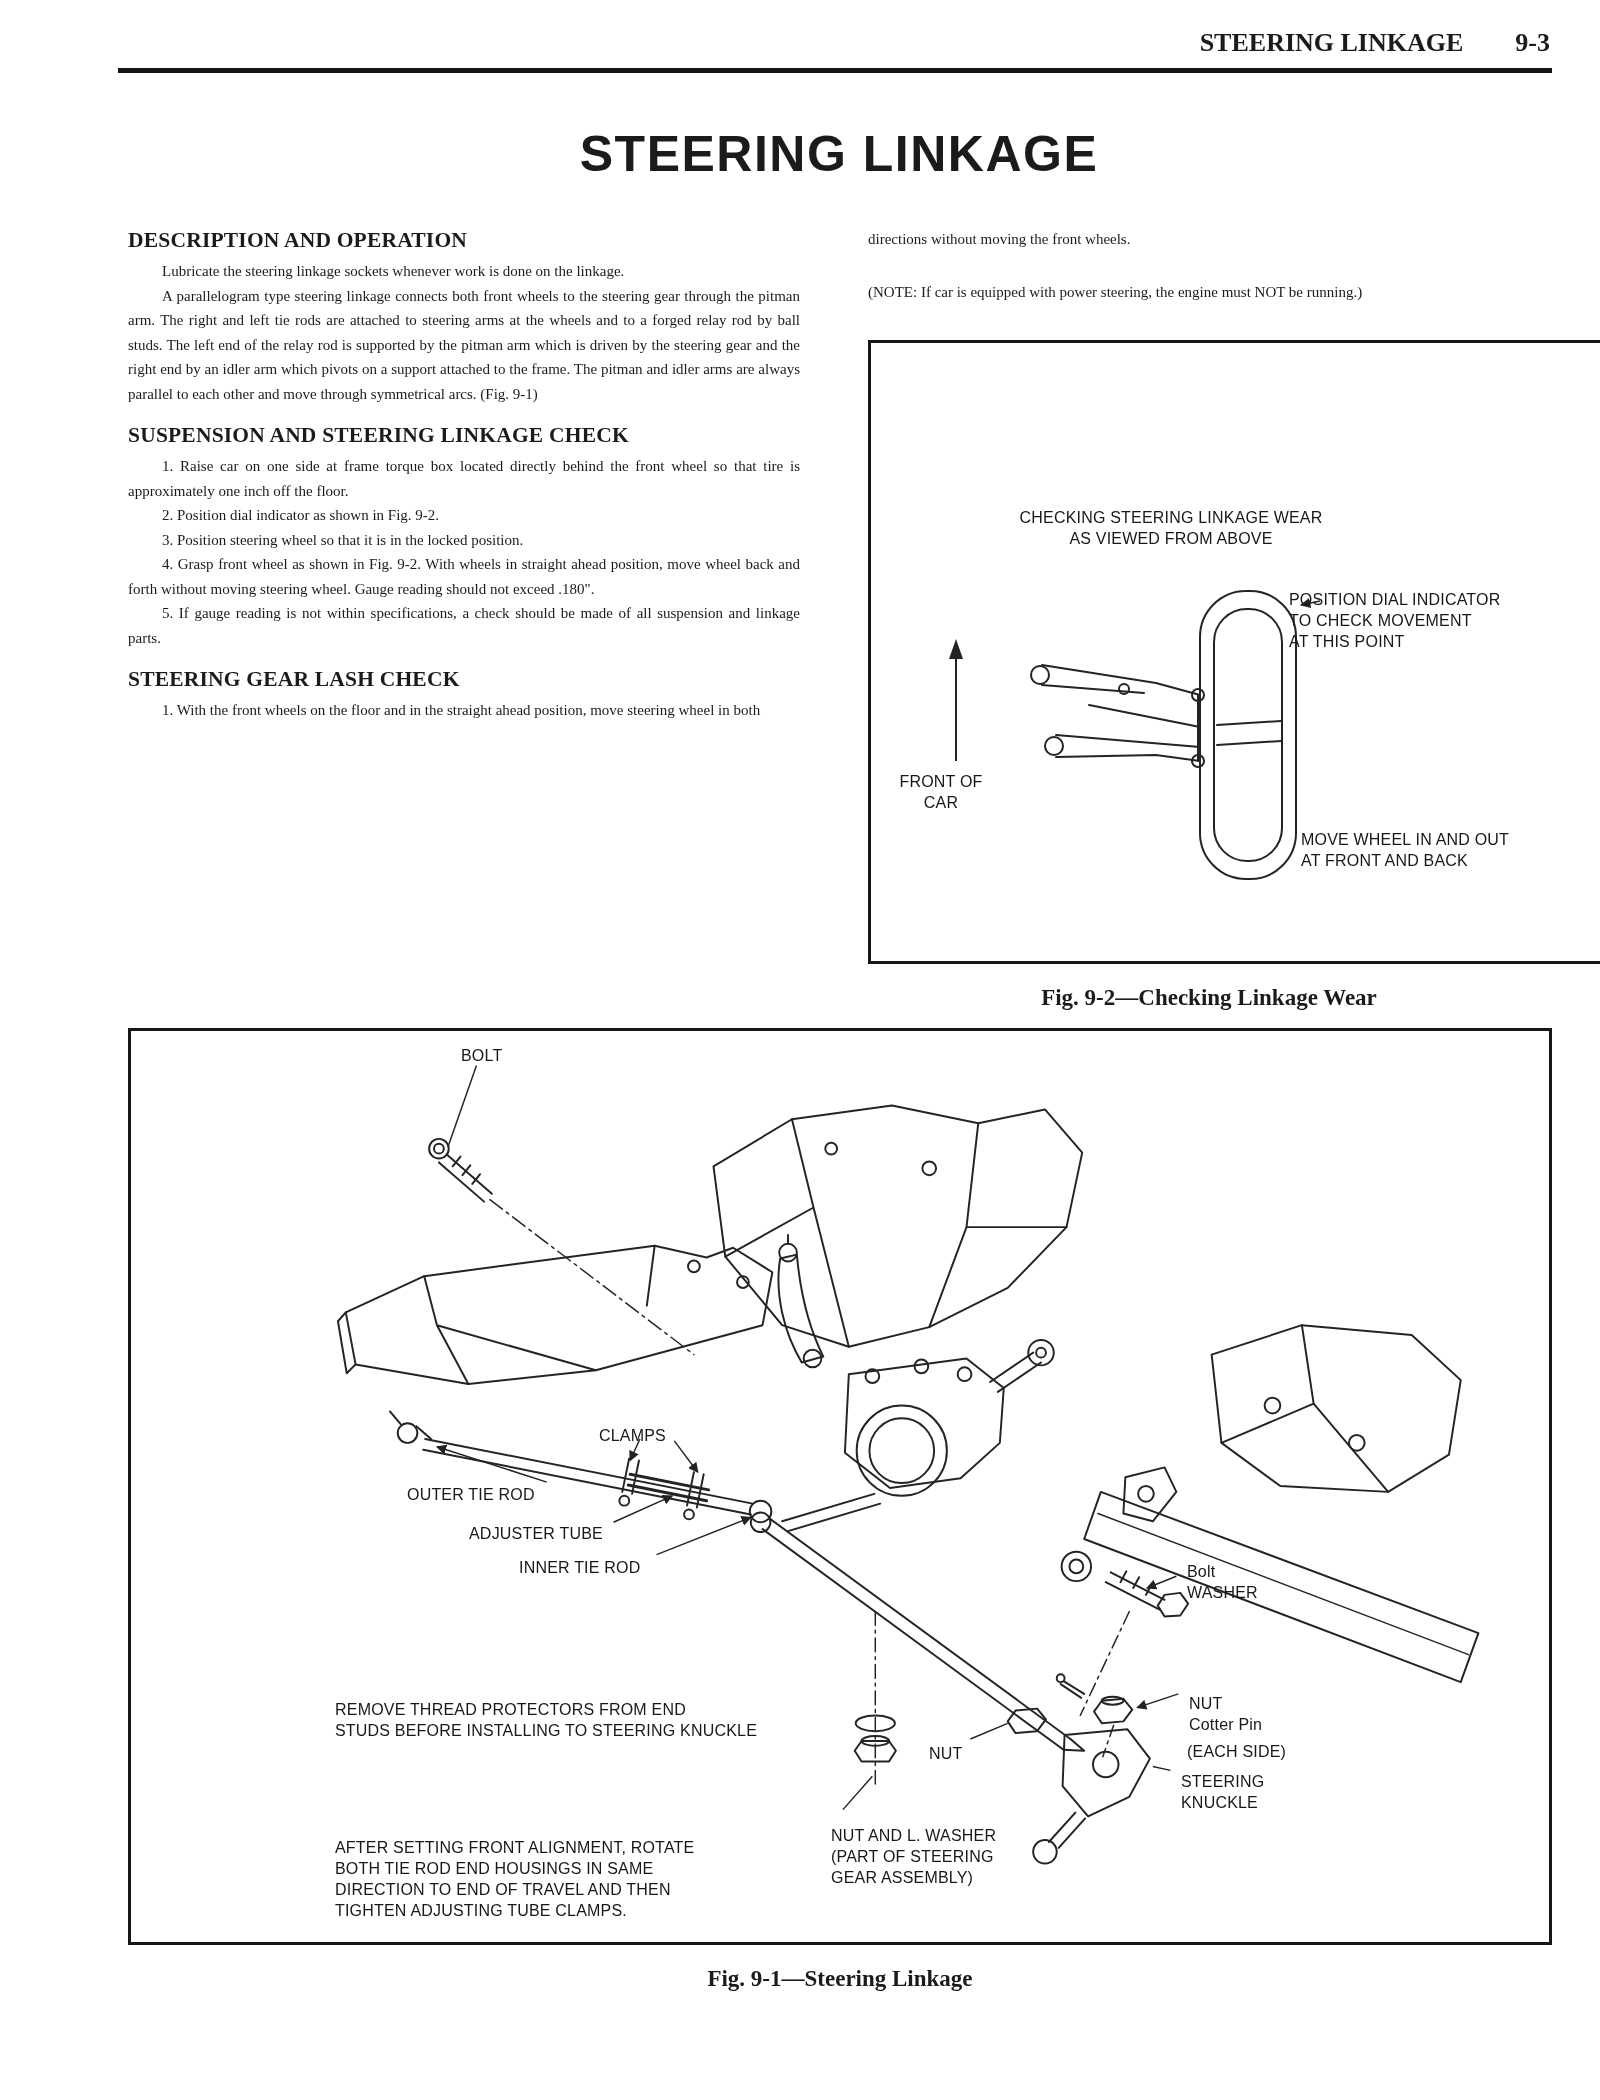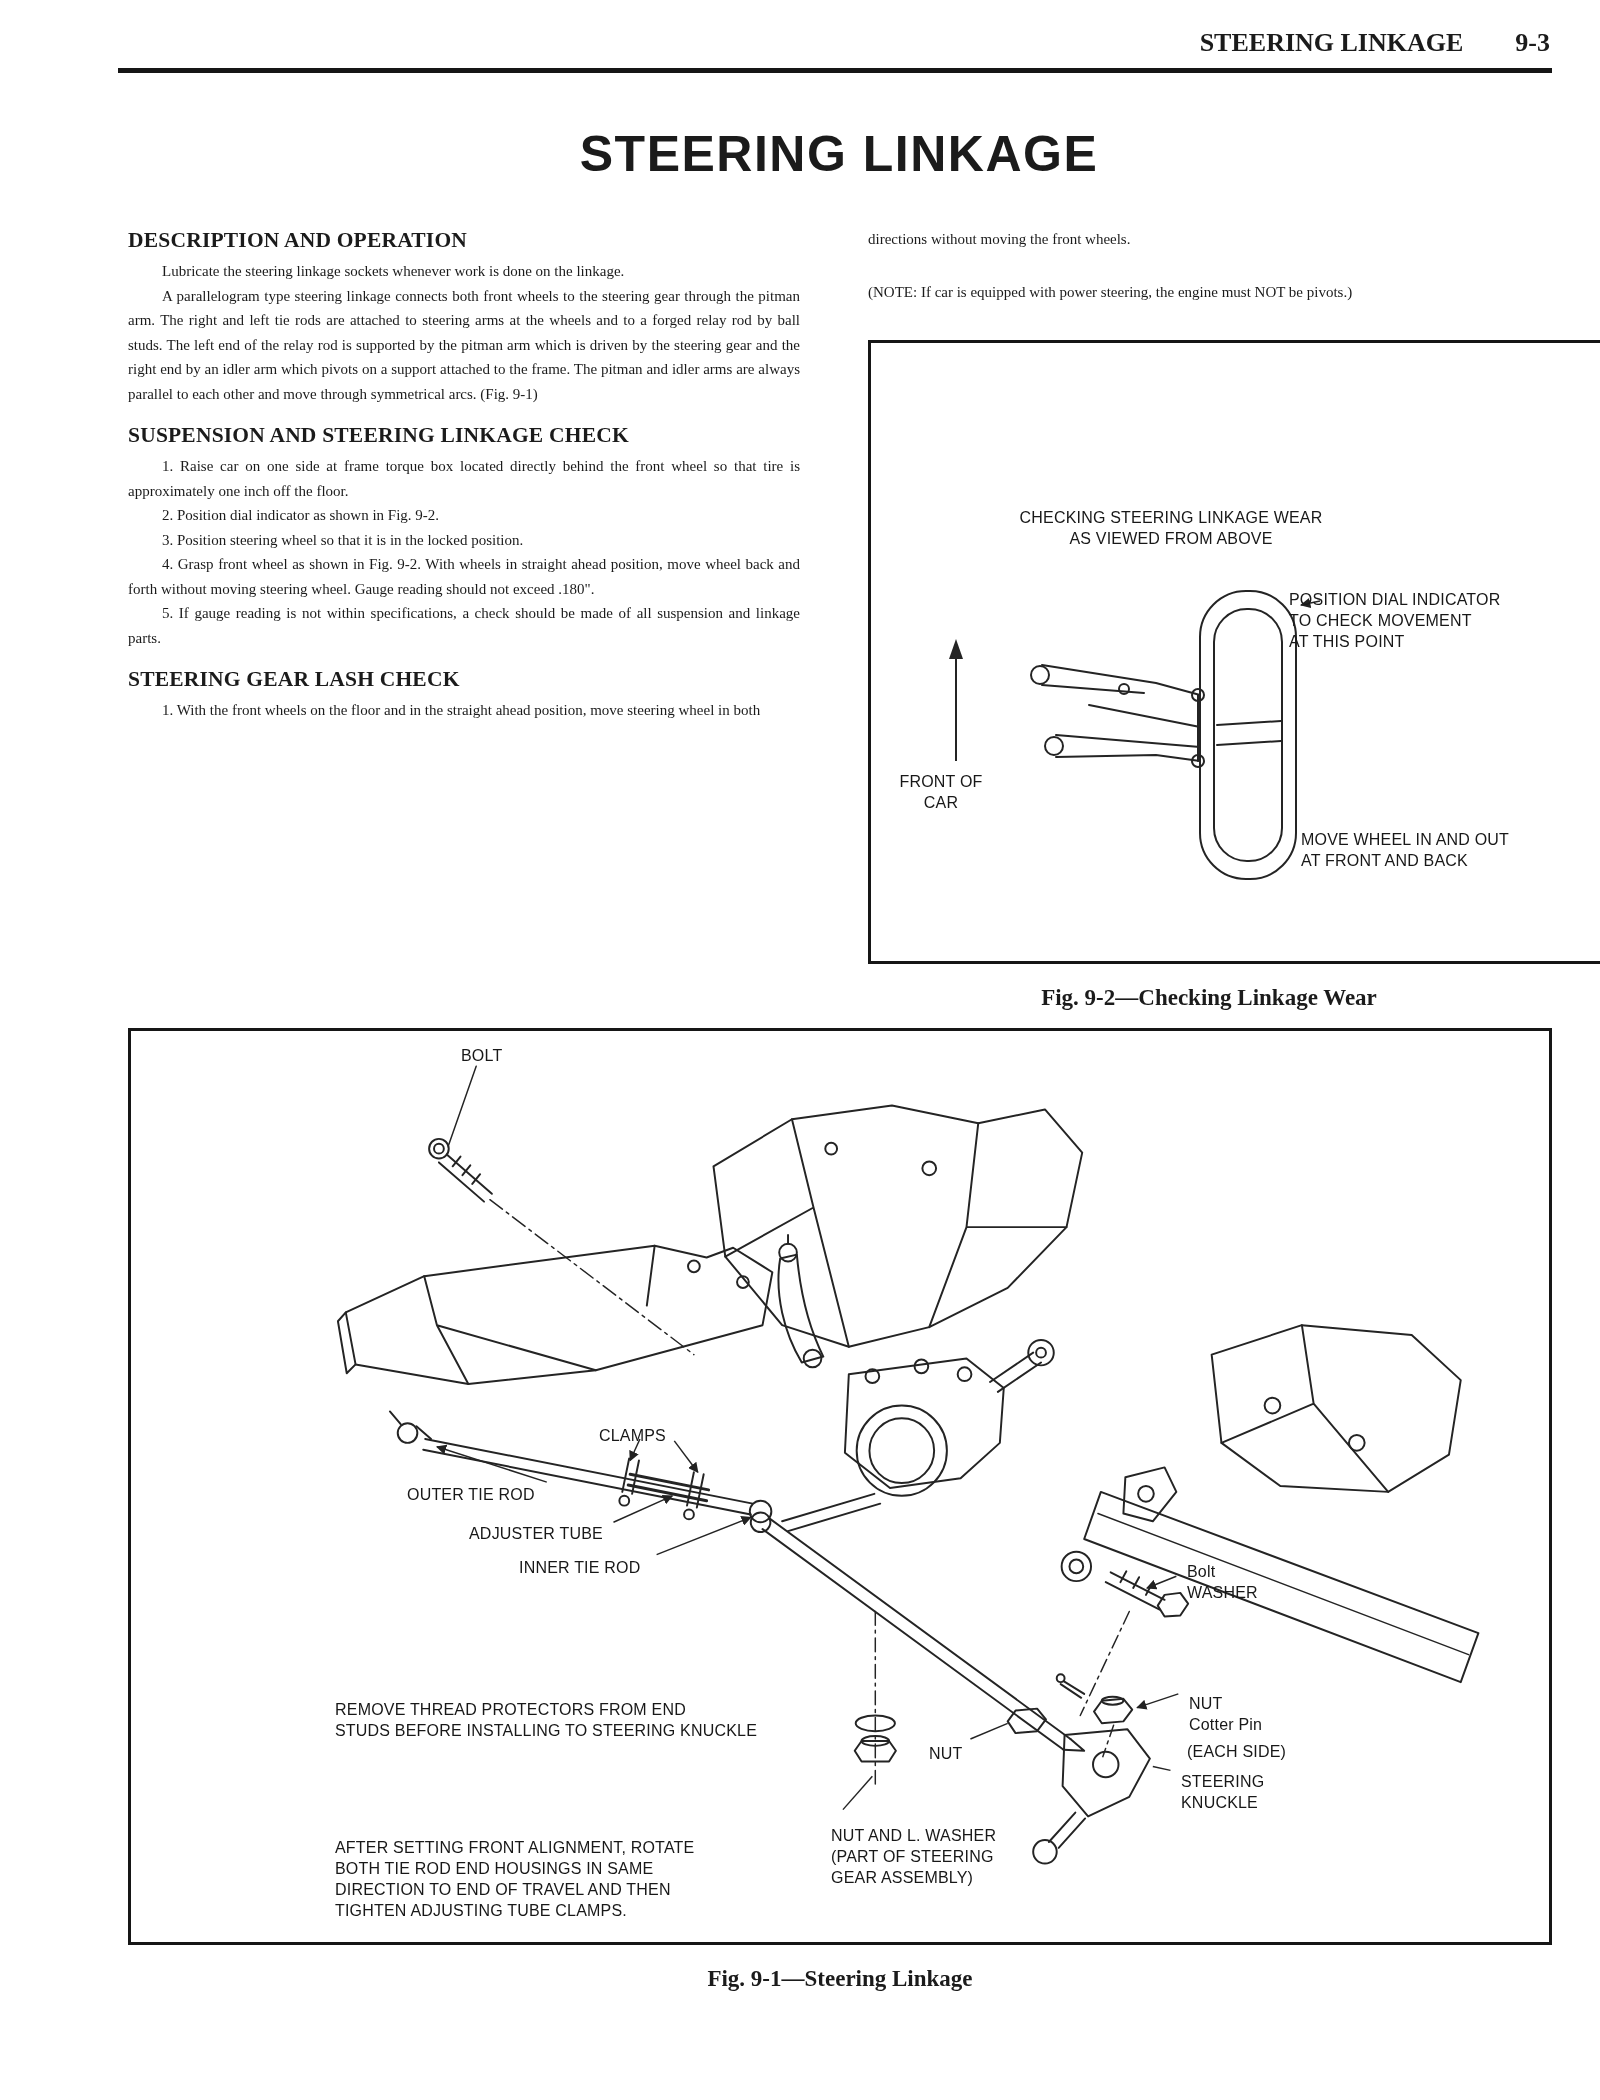--- a/index.html
+++ b/index.html
@@ -93,21 +93,21 @@
         <p class="body indent">5. If gauge reading is not within specifications, a check should be made of all suspension and linkage parts.</p>
       </section>
       <section>
         <h2 class="sec">STEERING GEAR LASH CHECK</h2>
         <p class="body indent">1. With the front wheels on the floor and in the straight ahead position, move steering wheel in both</p>
       </section>
     </div>
 
     <div class="col col-right">
       <p class="body">directions without moving the front wheels.</p>
-      <p class="body note-p">(NOTE: If car is equipped with power steering, the engine must NOT be pivots.)</p>
+      <p class="body note-p">(NOTE: If car is equipped with power steering, the engine must NOT be running.)</p>
 
       <figure class="fig2">
         <div class="fig-box fig2-box">
           <svg class="art" viewBox="0 0 676 618">
             <defs>
               <marker id="arr2" viewBox="0 0 10 10" refX="9" refY="5" markerWidth="7" markerHeight="7" orient="auto-start-reverse">
                 <path d="M0,0L10,5L0,10z" fill="#222"></path>
               </marker>
             </defs>
             <g stroke="#242424" stroke-width="2" fill="none" stroke-linecap="round" stroke-linejoin="round">

